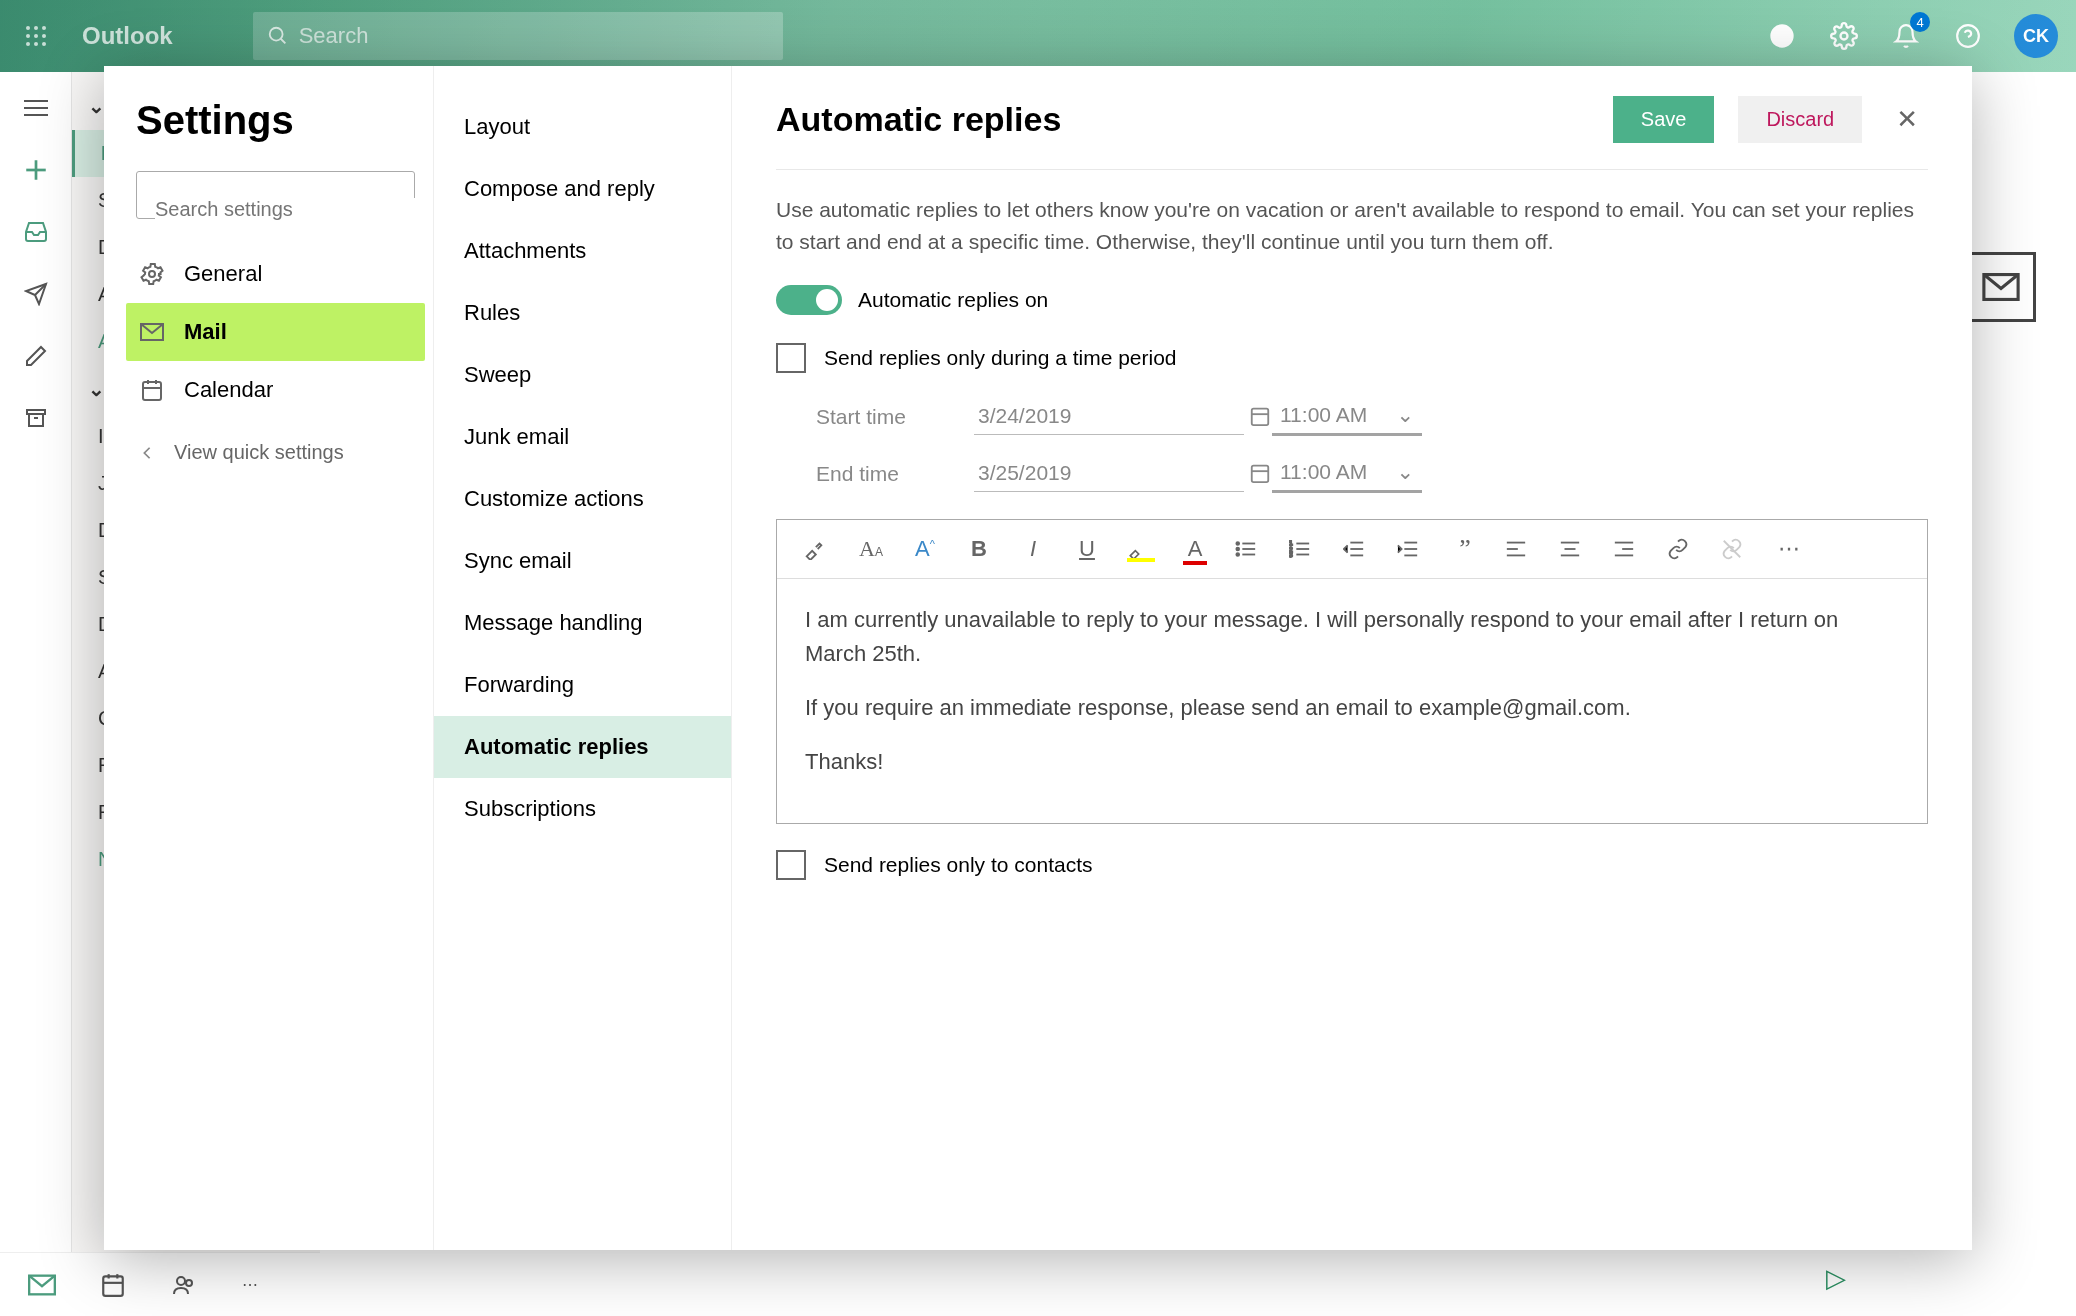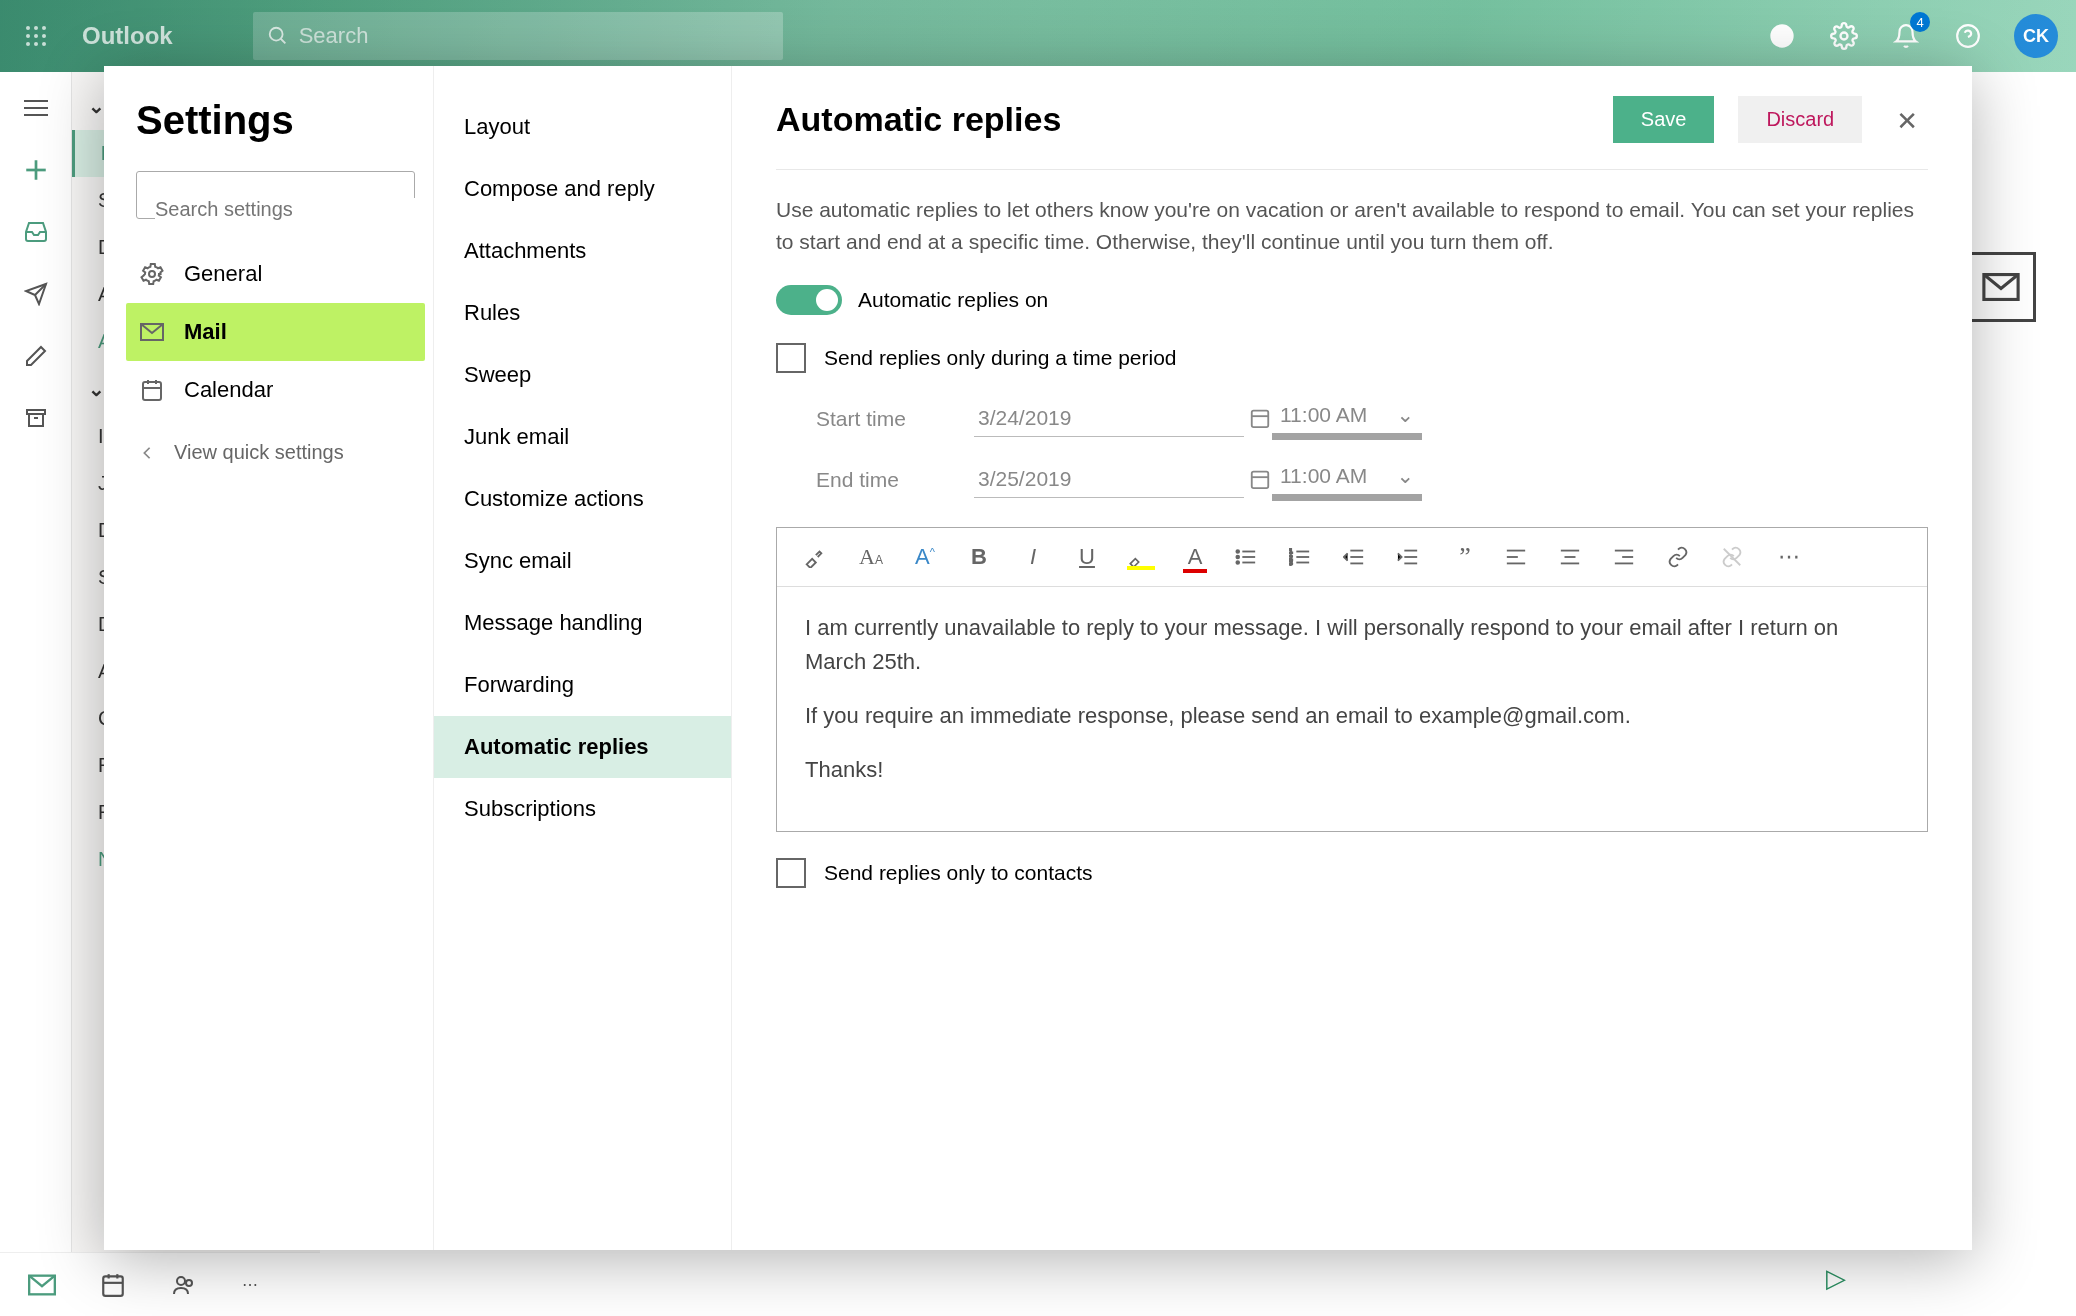--- a/index.html
+++ b/index.html
@@ -52,41 +52,41 @@
 .col-a-item .ic { width: 28px; display: inline-flex; justify-content: center; color: #666; }
 .quick { display:flex; align-items:center; gap:20px; margin-top: 22px; color: #666; font-size: 20px; cursor: pointer; padding-left: 4px; }
 
 .col-b { width: 298px; border-right: 1px solid #eee; padding-top: 30px; }
 .col-b-item { padding: 18px 30px; font-size: 22px; cursor: pointer; }
 .col-b-item.active { background: #d8eee4; font-weight: 600; }
 
 .col-c { flex: 1; padding: 30px 44px; position: relative; }
 .panel-head { display: flex; align-items: center; margin-bottom: 26px; }
 .panel-head h2 { font-size: 34px; font-weight: 600; }
-.panel-head .actions { margin-left: auto; display: flex; gap: 24px; align-items: flex-end; }
+.panel-head .actions { margin-left: auto; display: flex; gap: 24px; align-items: center; }
 .btn { padding: 12px 28px; font-size: 20px; cursor: pointer; border: none; }
 .btn-save { background: #4cb18a; color: #fff; }
 .btn-discard { background: #f0f0f0; color: #be185d; }
 .close-x { font-size: 26px; color: #666; cursor: pointer; padding: 6px 10px; }
 .hr { border: none; border-top: 1px solid #e8e8e8; margin-bottom: 24px; }
 .desc { font-size: 21px; color: #555; line-height: 1.5; margin-bottom: 28px; }
 
 .toggle-row { display: flex; align-items: center; gap: 16px; margin-bottom: 28px; font-size: 21px; }
 .toggle { width: 66px; height: 30px; background: #4cb18a; border-radius: 16px; position: relative; cursor: pointer; }
 .toggle::after { content:""; position:absolute; right:4px; top:4px; width:22px; height:22px; background:#fff; border-radius:50%; }
 
 .chk-row { display: flex; align-items: center; gap: 18px; margin-bottom: 24px; font-size: 21px; }
 .chk { width: 30px; height: 30px; border: 2px solid #666; cursor: pointer; }
 
 .time-rows { margin-left: 40px; margin-bottom: 26px; }
 .time-row { display: flex; align-items: center; margin-bottom: 18px; gap: 28px; }
 .time-row label { width: 130px; font-size: 21px; color: #888; }
 .date-inp { display: flex; align-items: center; border-bottom: 1px solid #bbb; width: 270px; padding: 6px 4px; }
 .date-inp input { border: none; outline: none; font-size: 21px; flex: 1; color: #888; }
-.time-sel { display: flex; align-items: center; border-bottom: 7px solid #a3a3a3; width: 150px; padding: 6px 8px; color: #888; font-size: 21px; justify-content: space-between; }
+.time-sel { display: flex; align-items: center; border-bottom: 3px solid #a3a3a3; width: 150px; padding: 6px 8px; color: #888; font-size: 21px; justify-content: space-between; }
 
 .editor { border: 1px solid #aaa; }
 .toolbar { display: flex; align-items: center; gap: 26px; padding: 14px 26px; border-bottom: 1px solid #ddd; color: #666; }
 .toolbar .tbtn { cursor: pointer; width: 28px; text-align: center; font-size: 22px; }
 .toolbar .font-color { position:relative; }
 .toolbar .font-color::after { content:""; position:absolute; bottom:-3px; left:2px; right:2px; height:4px; background:#d00; }
 .toolbar .highlight { position:relative; }
 .toolbar .highlight::after { content:""; position:absolute; bottom:-3px; left:0; right:0; height:4px; background:#ff0; }
 .editor-body { padding: 24px 28px; font-size: 22px; color: #444; line-height: 1.55; min-height: 200px; }
 .editor-body p { margin-bottom: 20px; }

